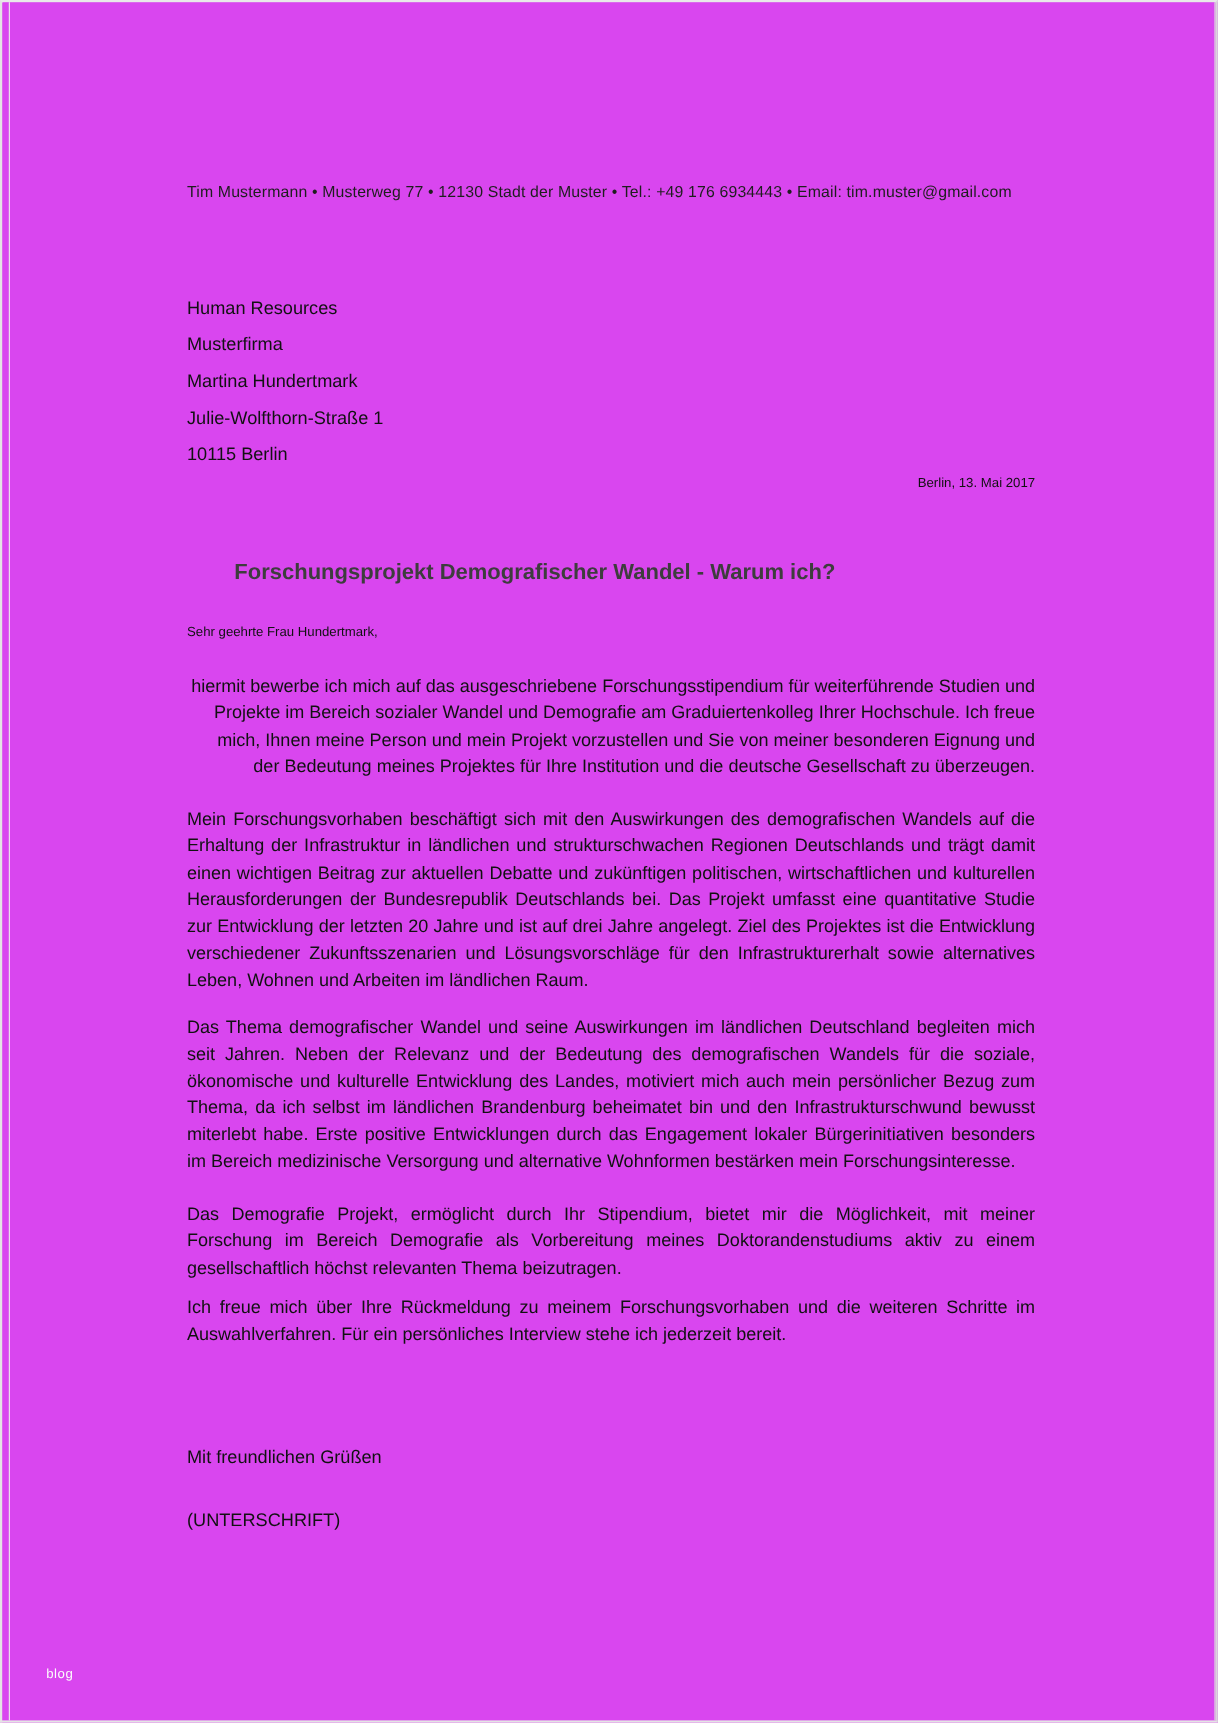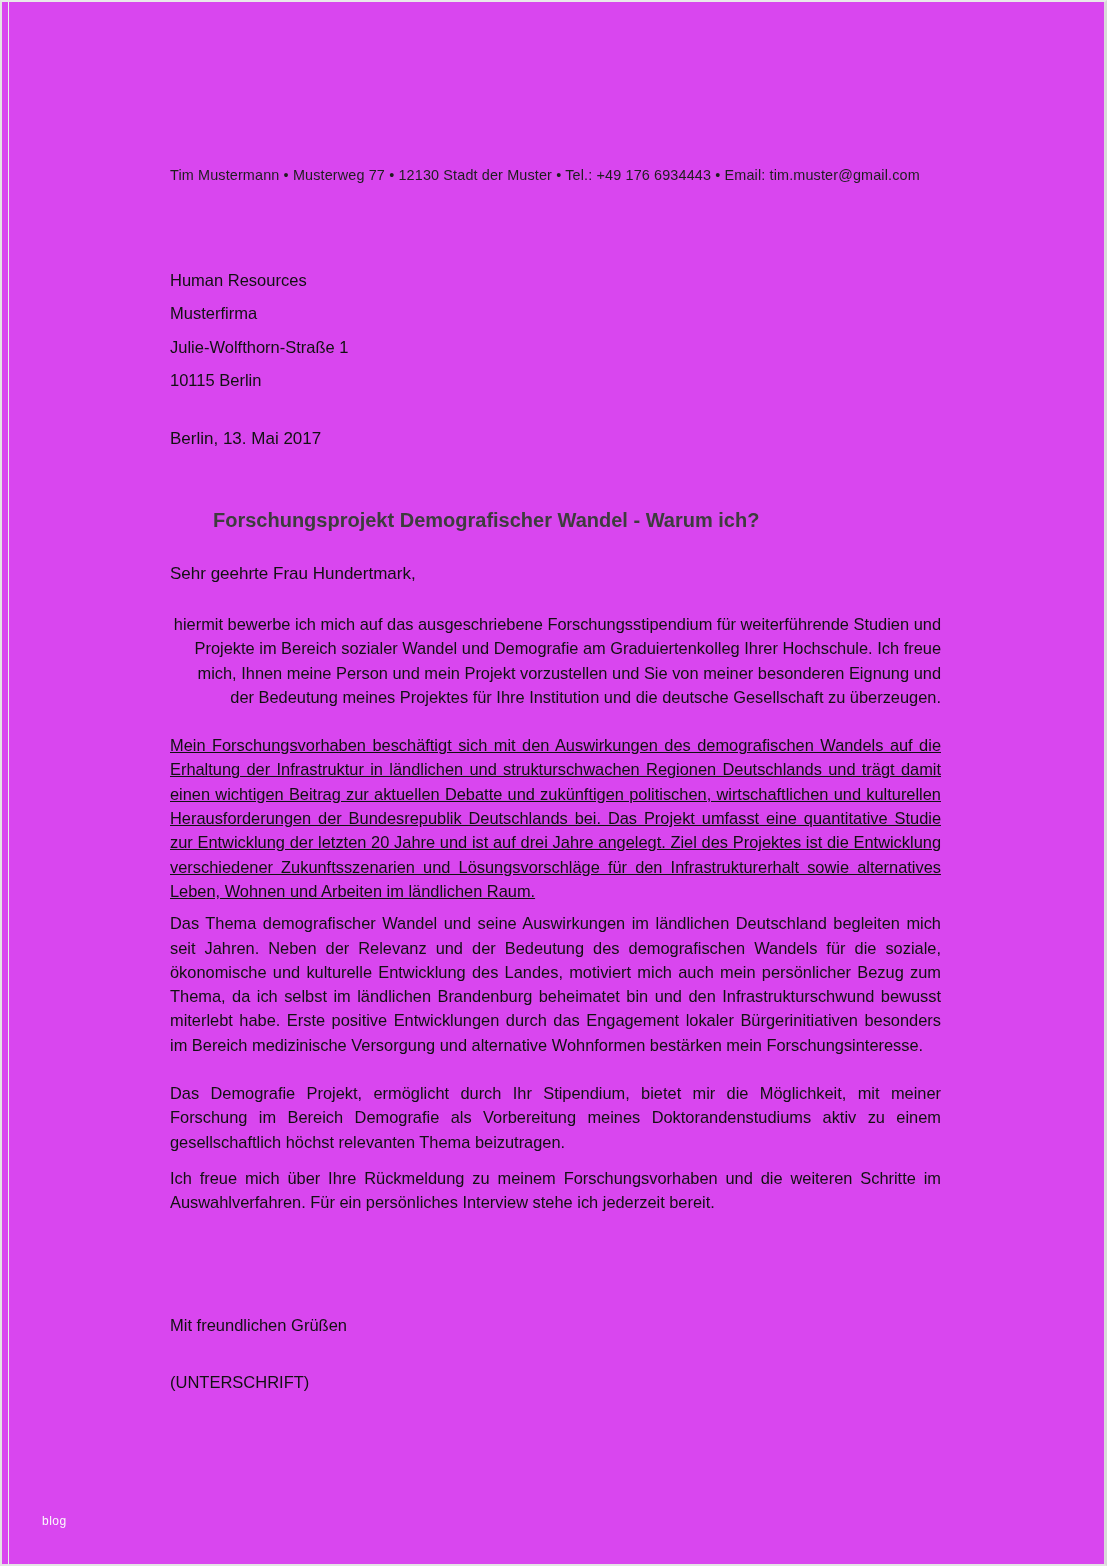--- a/index.html
+++ b/index.html
@@ -79,22 +79,22 @@
     line-height: 33.3px;
     color: #111111;
   }
 
   
   .date-line {
     position: absolute;
     top: 425px;
     left: 0;
     width: 771px;
-    text-align: left;
-    font-size: 17px;
+    text-align: right;
+    font-size: 12px;
     line-height: 24px;
     color: #111111;
   }
 
   
   .subject {
     position: absolute;
     top: 507px;
     left: 0;
     width: 772px;
@@ -104,42 +104,42 @@
     line-height: 22px;
     margin-left: 43px;
   }
 
   
   .salutation {
     position: absolute;
     top: 561px;
     left: 0;
     width: 772px;
-    font-size: 17px;
+    font-size: 12px;
     color: #111111;
     line-height: 22px;
   }
 
   
   .body-block {
     position: absolute;
     top: 610px;
     left: 0;
     width: 771px;
   }
   .para {
     font-size: 16.4px;
     line-height: 24.3px;
     color: #111111;
     text-align: justify;
     text-justify: inter-word;
     margin: 0 0 24px 0;
   }
   .para.first { text-align: right; }
-  .para.p2 { margin-bottom: 8px; text-decoration: underline; }
+  .para.p2 { margin-bottom: 19px; }
   .para.p3 { margin-bottom: 24px; }
   .para.p4 { margin-bottom: 12px; }
   .para.p5 { margin-bottom: 0; }
 
   
   .closing {
     position: absolute;
     top: 1312px;
     left: 0;
     width: 772px;
@@ -174,20 +174,21 @@
 
 <div class="page">
 
   <div class="content">
 
     <div class="sender-line">Tim Mustermann • Musterweg 77 • 12130 Stadt der Muster • Tel.: +49 176 6934443 • Email: tim.muster@gmail.com</div>
 
     <div class="recipient">
       <div class="rline">Human Resources</div>
       <div class="rline">Musterfirma</div>
+      <div class="rline">Martina Hundertmark</div>
       <div class="rline">Julie-Wolfthorn-Straße 1</div>
       <div class="rline">10115 Berlin</div>
     </div>
 
     <div class="date-line">Berlin, 13. Mai 2017</div>
 
     <div class="subject">Forschungsprojekt Demografischer Wandel - Warum ich?</div>
 
     <div class="salutation">Sehr geehrte Frau Hundertmark,</div>
 

